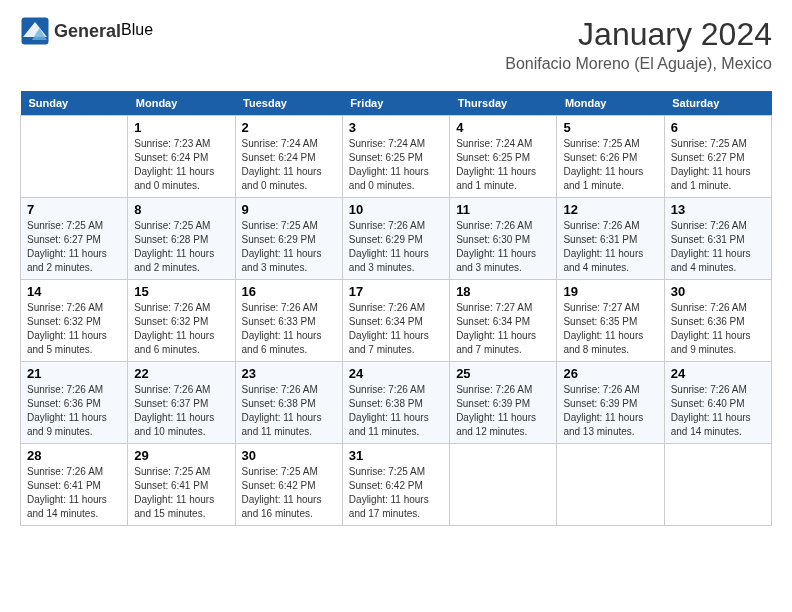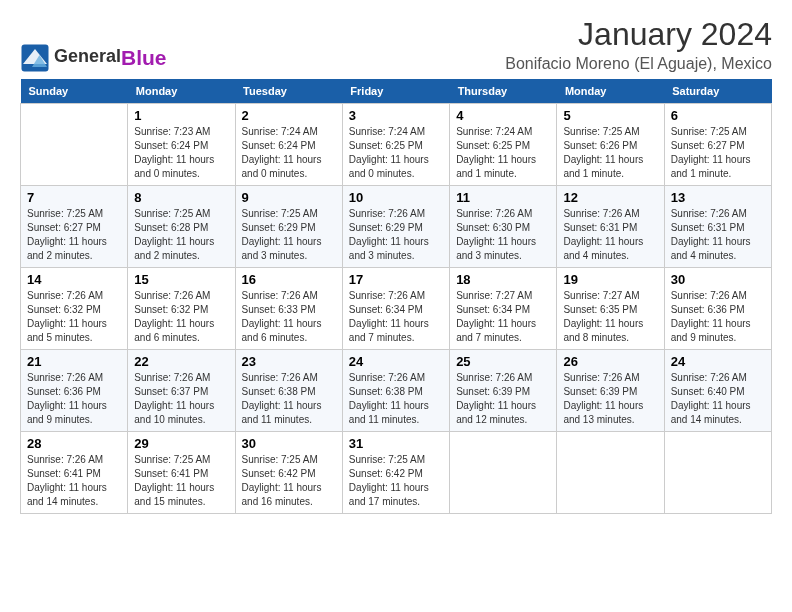--- a/index.html
+++ b/index.html
@@ -6,22 +6,22 @@
     body {
       font-family: Arial, sans-serif;
       background: #fff;
       width: 792px;
       min-height: 612px;
       padding: 16px 20px;
     }
     .header-area {
       display: flex;
       justify-content: space-between;
-      align-items: flex-end;
-      margin-bottom: 6px;
+      align-items: flex-start;
+      margin-bottom: 18px;
     }
     .logo {
       display: flex;
       align-items: center;
       gap: 4px;
     }
     .logo-icon {
       width: 30px;
       height: 30px;
     }
@@ -89,21 +89,21 @@
 <div class="header-area">
   <div class="logo">
     <svg class="logo-icon" viewBox="0 0 40 40">
       <rect x="2" y="2" width="36" height="36" rx="4" fill="#1a5fa8"></rect>
       <polygon points="20,8 36,28 4,28" fill="white" opacity="0.9"></polygon>
       <polygon points="26,16 36,32 16,32" fill="#6ab0e0" opacity="0.8"></polygon>
     </svg>
     <div>
       <div style="display:flex; gap:0;">
         <span style="font-size:18px;font-weight:bold;color:#333;">General</span>
-        <span style="font-size:21px;font-weight:bold;color:#a21caf;">Blue</span>
+        <span style="font-size:16px;font-weight:normal;color:#000000;">Blue</span>
       </div>
     </div>
   </div>
   <div class="title-area">
     <div class="main-title">January 2024</div>
     <div class="subtitle">Bonifacio Moreno (El Aguaje), Mexico</div>
   </div>
 </div>
 
 <table class="calendar-table">

